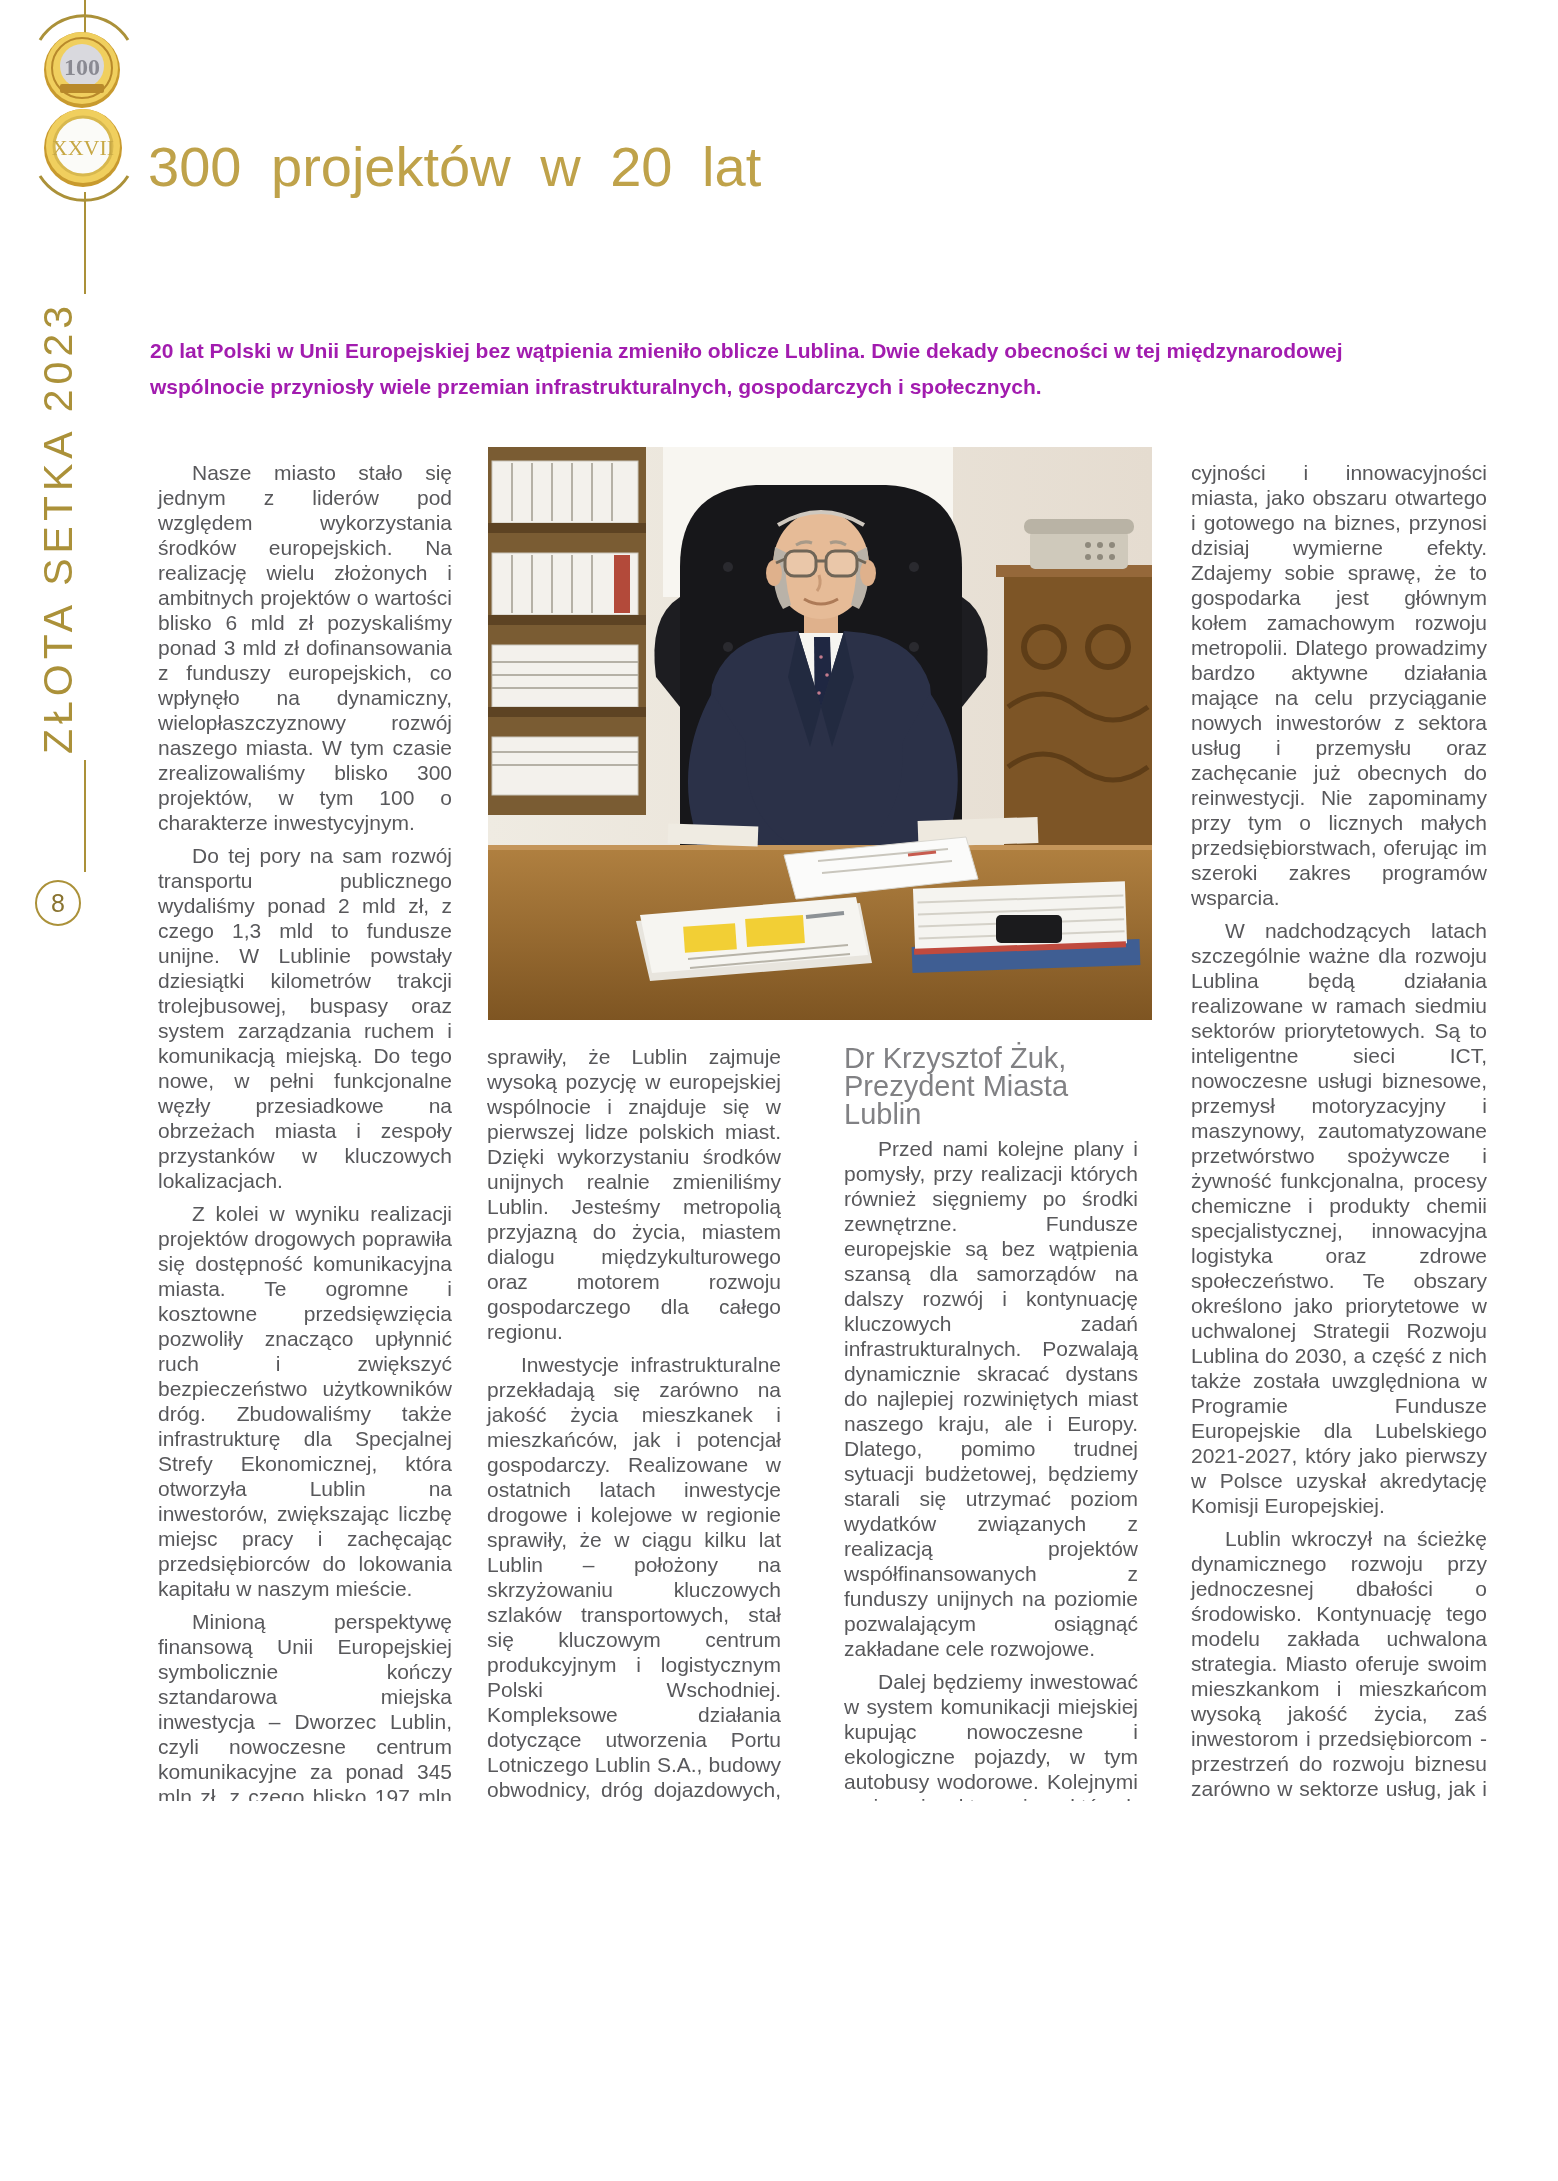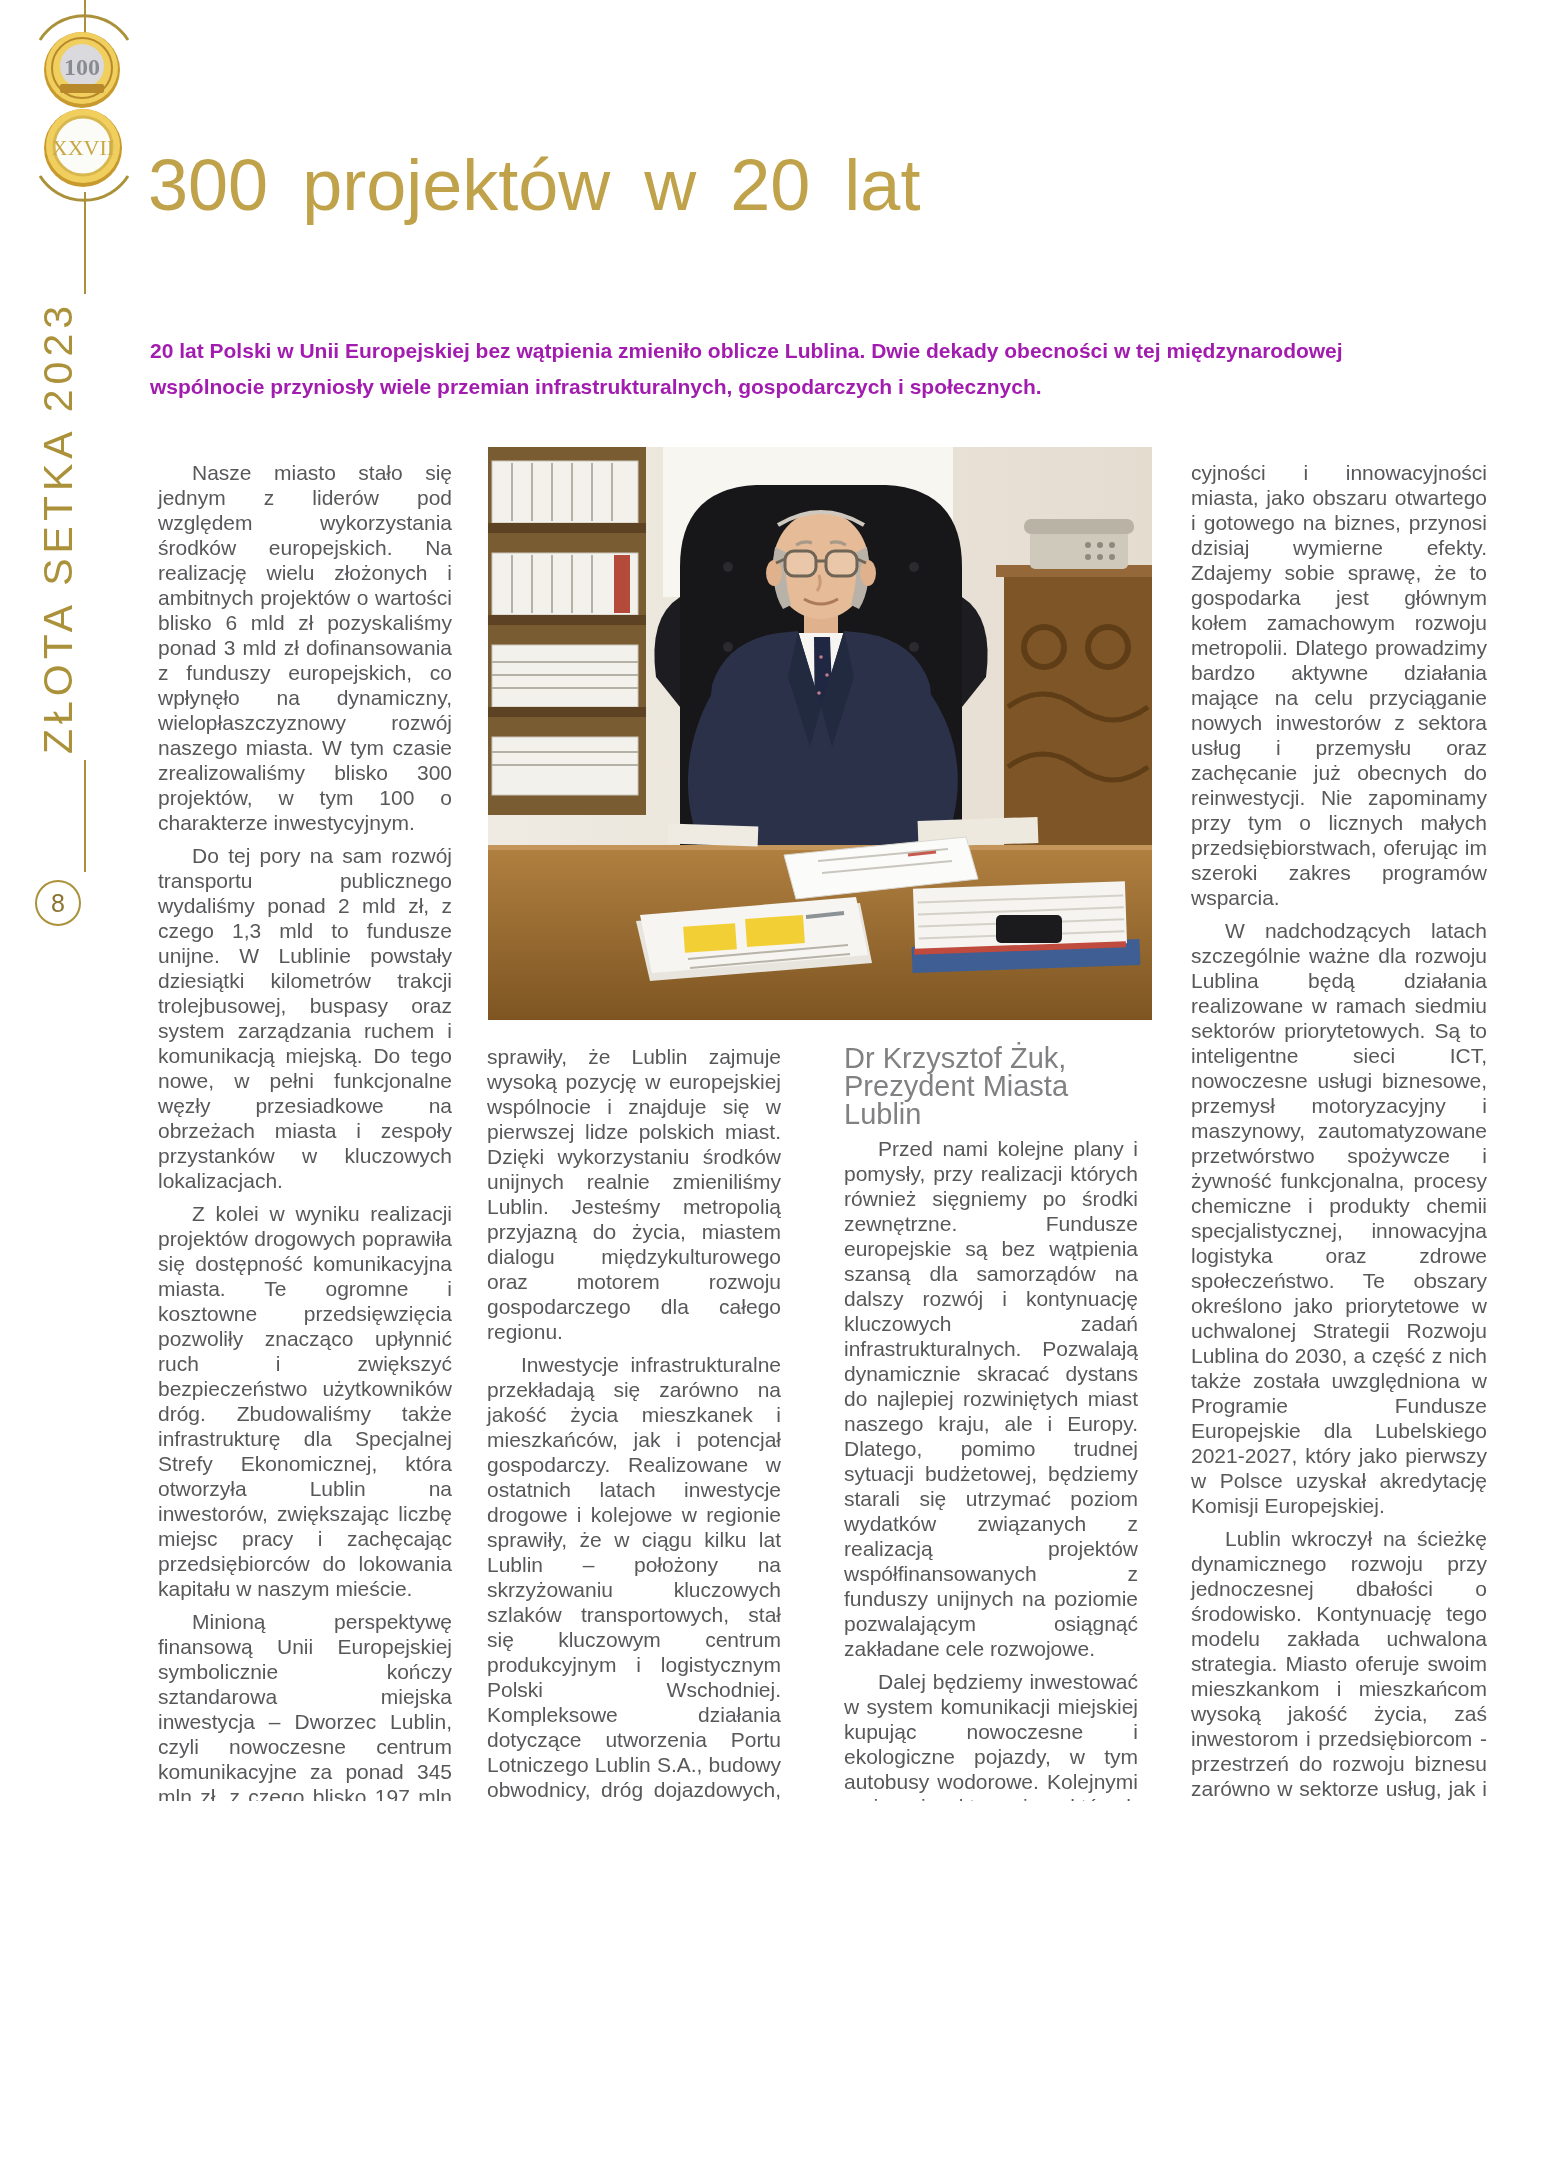--- a/index.html
+++ b/index.html
@@ -26,21 +26,21 @@
   }
   .page-number-badge{
     position:absolute;left:35px;top:880px;width:42px;height:42px;
     border:2px solid #ab9139;border-radius:50%;
     display:flex;align-items:center;justify-content:center;
     font-size:25px;color:#8a7430;background:#fff;
   }
   
   .page-title{
     position:absolute;left:148px;top:96px;width:1250px;
-    font-size:72px;font-weight:400;color:#bfa24a;
+    font-size:56px;font-weight:400;color:#bfa24a;
     letter-spacing:0px;word-spacing:14px;white-space:nowrap;
   }
   .lead-paragraph{
     position:absolute;left:150px;top:312px;width:1200px;
     font-size:21px;line-height:36px;font-weight:700;color:#a21caf;
   }
   
   .col{position:absolute;color:#58585b;font-size:21px;line-height:25px;
        text-align:justify;}
   .col p{margin:8px;}

